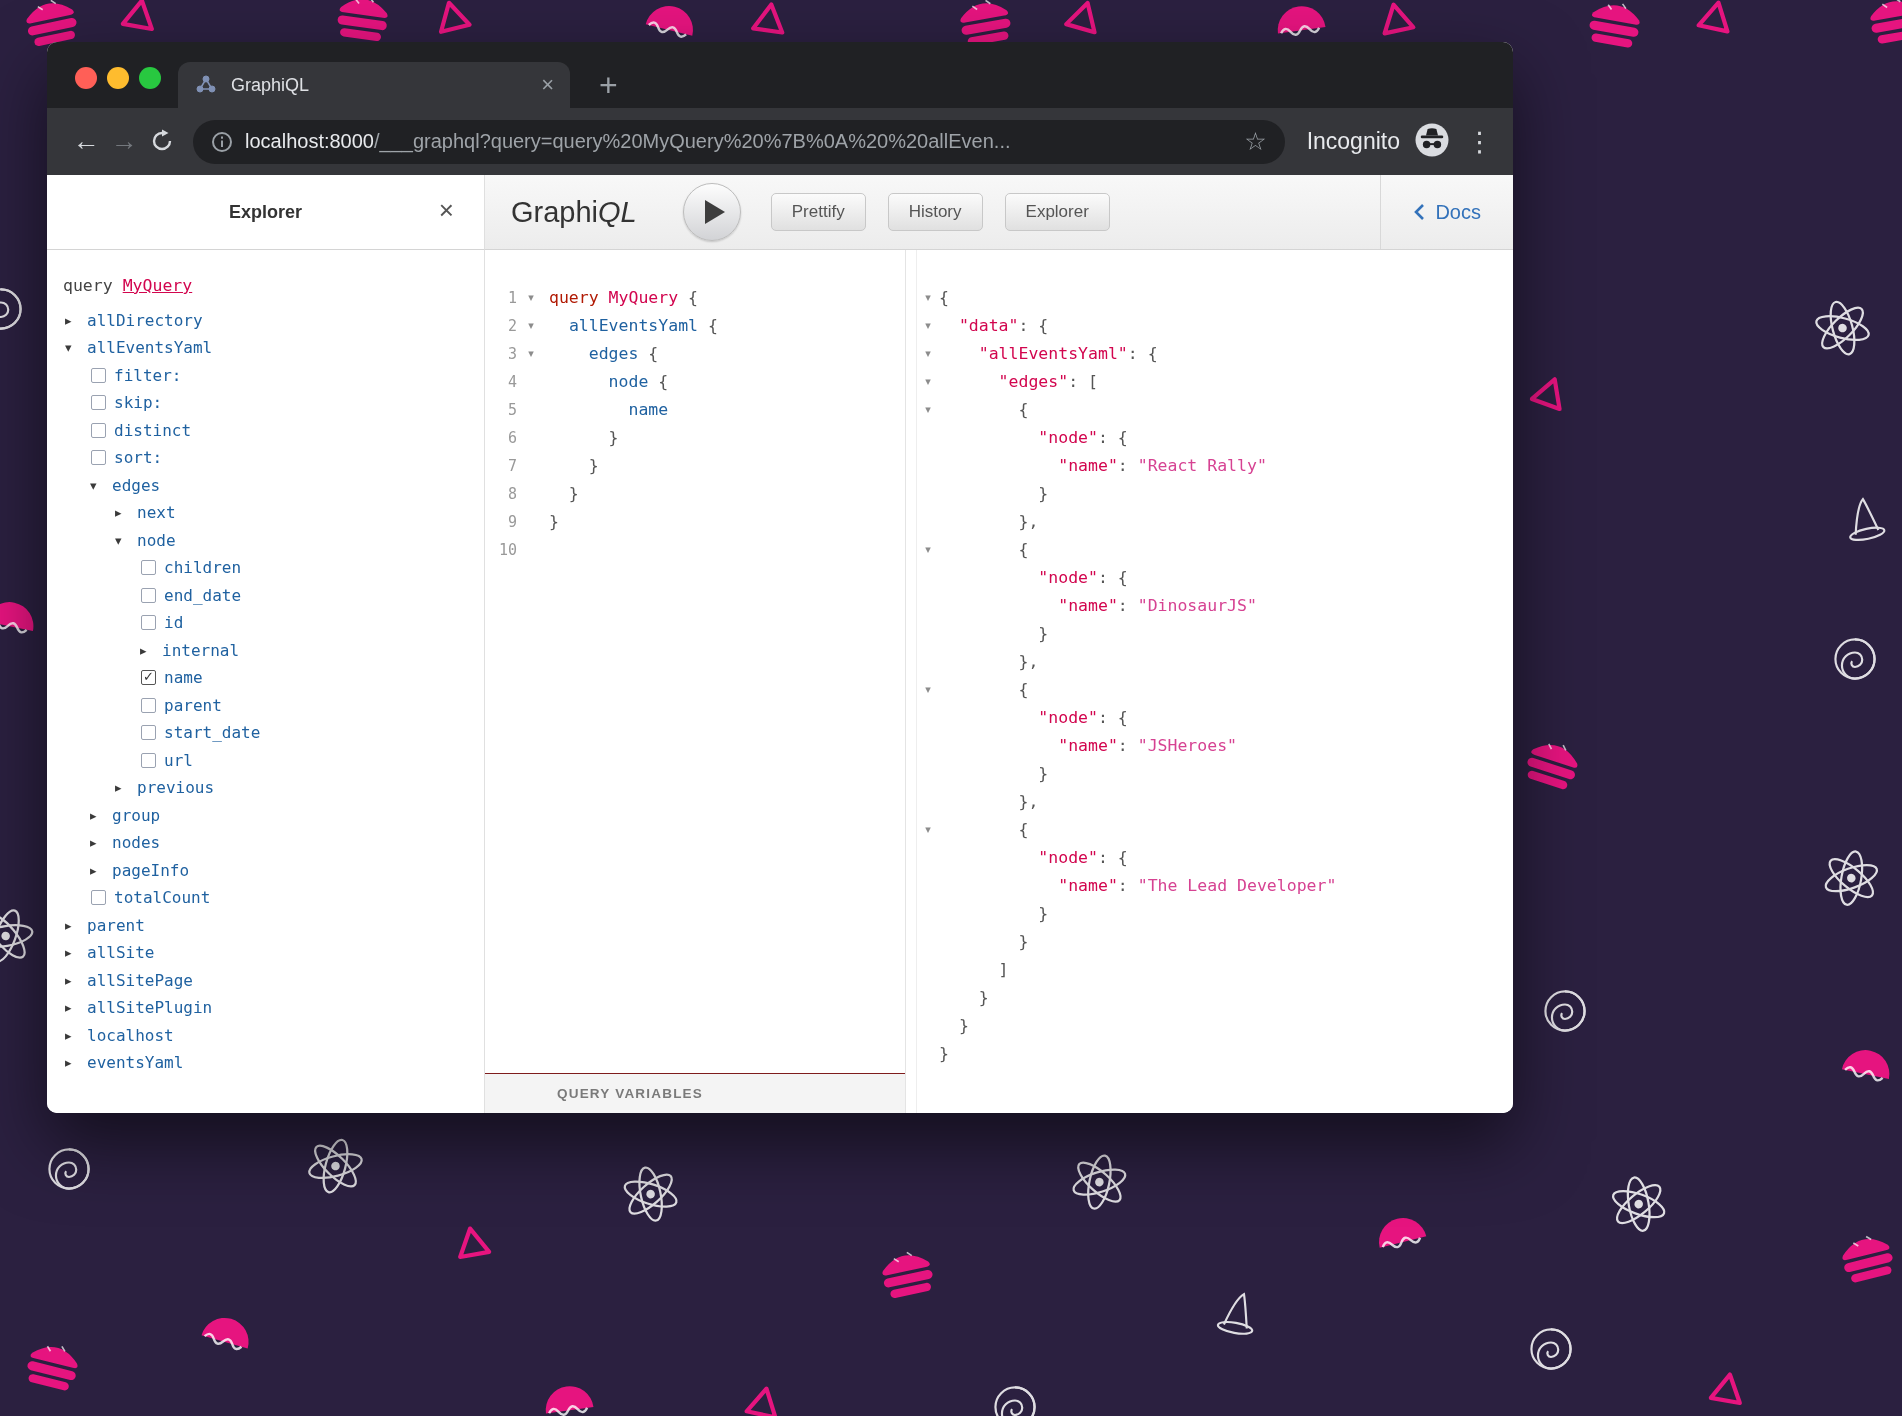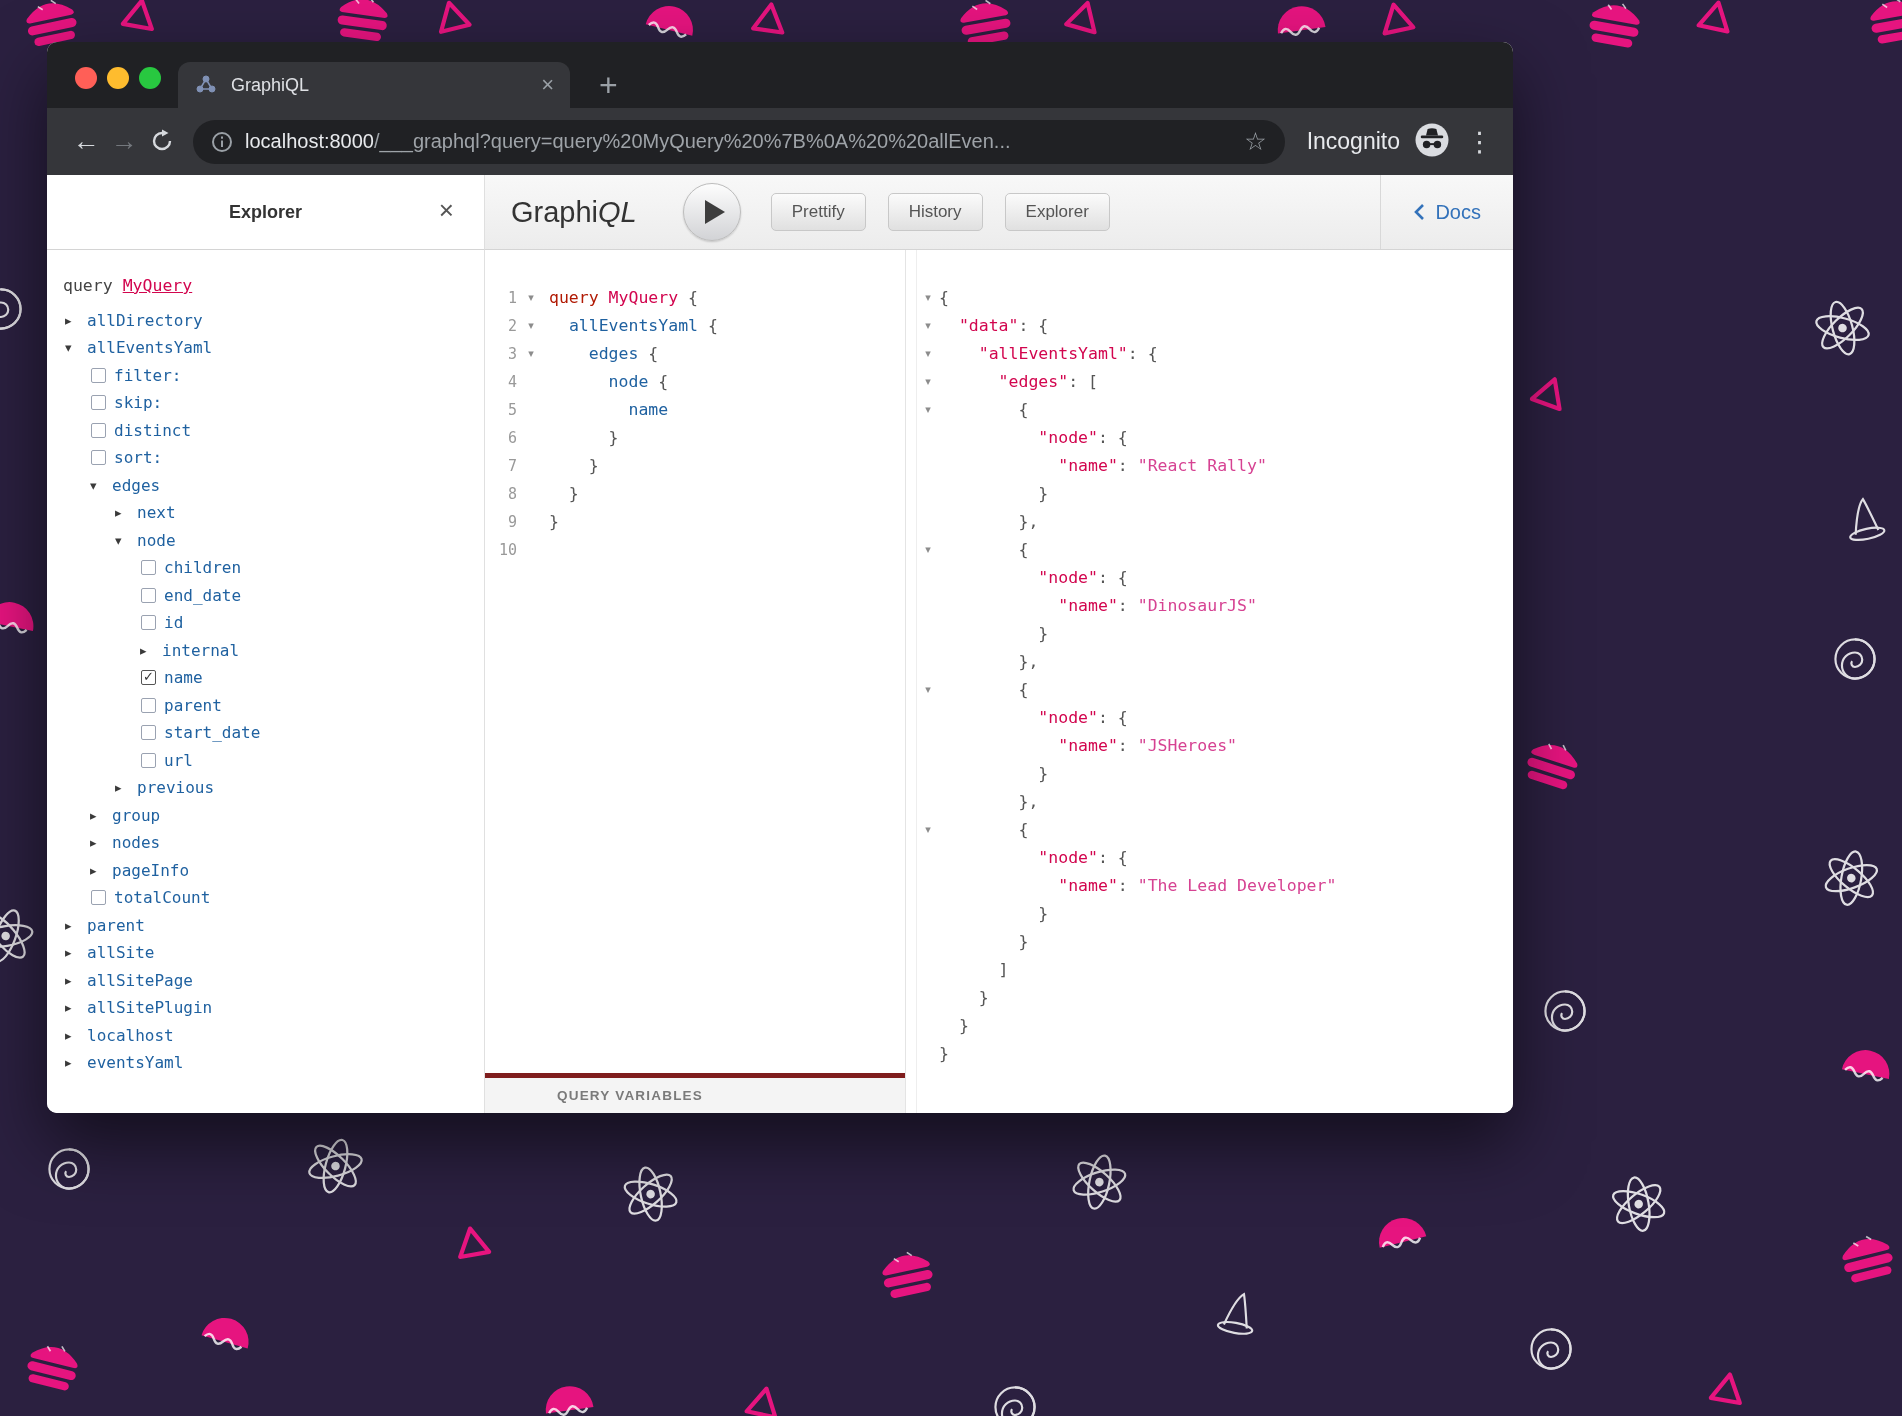--- a/index.html
+++ b/index.html
@@ -102,21 +102,21 @@
   .tree-label { color:var(--field-blue,#1F61A0); }
 
   .editor { width:420px; flex:none; display:flex; flex-direction:column; }
   .code { flex:1; padding-top:34px; overflow:hidden; font-family:"DejaVu Sans Mono",monospace; font-size:16.5px; }
   .codeline { display:flex; height:28px; line-height:28px; }
   .lnum { width:36px; flex:none; text-align:right; color:#999; font-size:15px; padding-right:4px; }
   .fold { width:20px; flex:none; text-align:center; color:#8c8c8c; font-size:11px; font-family:"DejaVu Sans",sans-serif; line-height:28px; }
   .codetext { padding-left:8px;text-align:center; }
   .codetext span, .restext span { white-space:pre; }
   .varbar {
-    flex:0 0 40px; background:#f4f4f4; border-top:5px solid #7f1d1d;
+    flex:0 0 40px; background:#f4f4f4; border-top:1px solid #7f1d1d;
     display:flex; align-items:center; padding-left:72px;
     color:#7a7a7a; font-size:13.5px; font-weight:bold; letter-spacing:1.2px;
   }
   .resizer { width:12px; flex:none; background:#fff; border-left:1px solid #e4e4e4; border-right:1px solid #eee; }
   .result { flex:1; padding-top:34px; overflow:hidden; font-family:"DejaVu Sans Mono",monospace; font-size:16.5px; }
   .resline { display:flex; height:28px; line-height:28px; }
   .rfold { width:22px; flex:none; text-align:center; color:#8c8c8c; font-size:11px; font-family:"DejaVu Sans",sans-serif; line-height:28px; }
 
   .tok-kw { color:var(--kw-red,#B11A04); }
   .tok-def { color:var(--def-crimson,#D2054E); }

